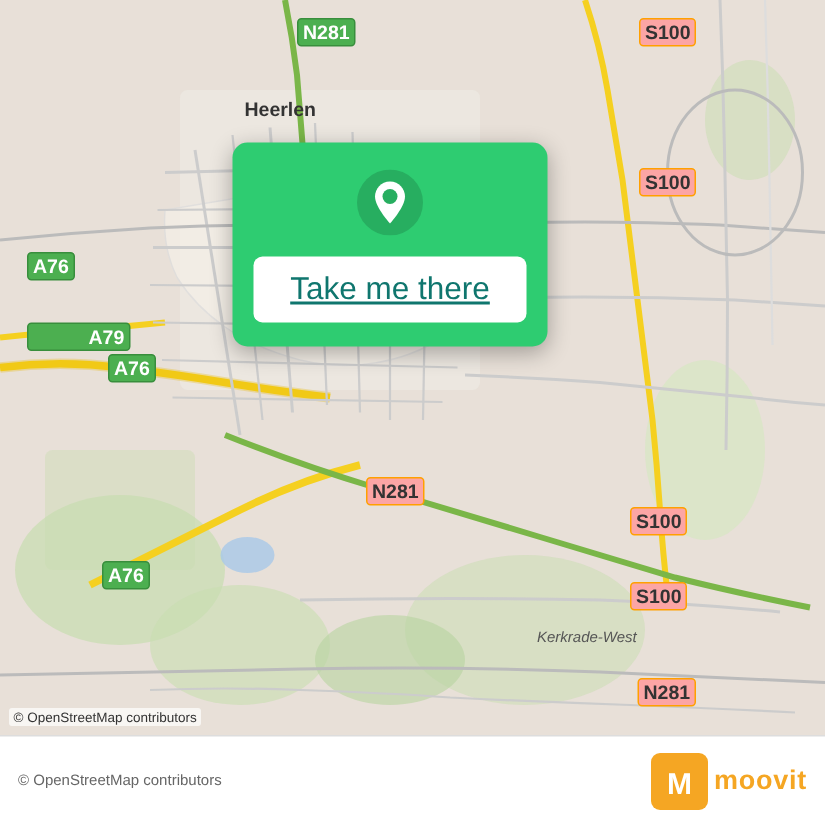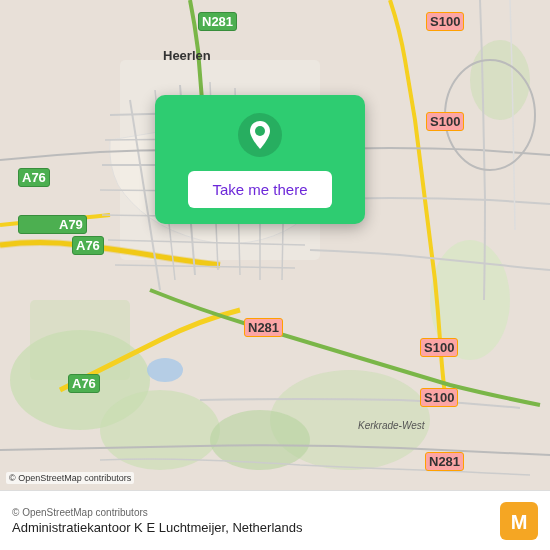--- a/index.html
+++ b/index.html
@@ -43,28 +43,29 @@
     }
 
     .location-pin {
       width: 44px;
       height: 44px;
       margin-bottom: 14px;
     }
 
     .take-me-btn {
       background: white;
-      color: #6d28d9;
+      color: #0f766e;
       border: none;
       border-radius: 6px;
       padding: 10px 24px;
-      font-size: 15px;
+      font-size: 21px;
       font-weight: 500;
       cursor: pointer;
       white-space: nowrap;
+      text-decoration: underline;
     }
 
     
     #bottom-bar {
       width: 550px;
       height: 60px;
       background: white;
       border-top: 1px solid #ddd;
       display: flex;
       align-items: center;
@@ -198,21 +199,21 @@
     <path d="M 480 0 Q 482 50 483 100 Q 484 150 485 200 Q 485 250 484 300" stroke="#ccc" stroke-width="2" fill="none"></path>
     <path d="M 510 0 Q 512 60 513 120 Q 514 180 515 230" stroke="#ddd" stroke-width="1.5" fill="none"></path>
 
     <ellipse cx="490" cy="115" rx="45" ry="55" stroke="#bbb" stroke-width="2" fill="none"></ellipse>
 
     <path d="M 0 450 Q 100 448 200 446 Q 300 444 400 448 Q 480 452 550 455" stroke="#bbb" stroke-width="2" fill="none"></path>
     <path d="M 200 400 Q 300 398 400 400 Q 460 402 520 408" stroke="#ccc" stroke-width="2" fill="none"></path>
     <path d="M 100 460 Q 150 458 200 460 Q 260 462 300 465 Q 360 468 420 470 Q 470 472 530 475" stroke="#ccc" stroke-width="1.5" fill="none"></path>
   </svg>
 
-  <div class="city-label" style="left: 163px; top: 48px;">Heerlen</div>
+  <div class="city-label" style="left: 163px; top: 65px;">Heerlen</div>
 
   <div class="area-label" style="left: 330px; top: 420px; margin-left: 28px;">Kerkrade-West</div>
 
   <div class="road-label road-label-green" style="left: 198px; top: 12px;">N281</div>
   <div class="road-label road-label-yellow" style="left: 426px; top: 12px;">S100</div>
   <div class="road-label road-label-yellow" style="left: 426px; top: 112px;">S100</div>
   <div class="road-label road-label-green" style="left: 18px; top: 168px;">A76</div>
   <div class="road-label road-label-green" style="left: 200px; top: 168px;">N</div>
   <div class="road-label road-label-green" style="left: 18px; top: 215px; padding-left: 40px;">A79</div>
   <div class="road-label road-label-green" style="left: 72px; top: 236px;">A76</div>
@@ -231,22 +232,22 @@
     </svg>
     <button class="take-me-btn">Take me there</button>
   </div>
 
   <div style="position:absolute; bottom:6px; left:6px; font-size:9px; color:#333; background:rgba(255,255,255,0.7); padding:1px 3px; border-radius:2px;">© OpenStreetMap contributors</div>
 </div>
 
 <div id="bottom-bar">
   <div class="bottom-left">
     <span class="osm-credit">© OpenStreetMap contributors</span>
-    <span class="location-name">Administratiekantoor K E Luchtmeijer, Netherlands</span>
   </div>
   <div class="moovit-logo">
 
     <svg width="38" height="38" viewBox="0 0 38 38" xmlns="http://www.w3.org/2000/svg">
       <rect width="38" height="38" rx="6" fill="#f5a623"></rect>
       <text x="19" y="27" text-anchor="middle" font-size="20" font-weight="bold" fill="white" font-family="Arial">M</text>
     </svg>
+    <span class="moovit-text">moovit</span>
   </div>
 </div>
 
 </body></html>

